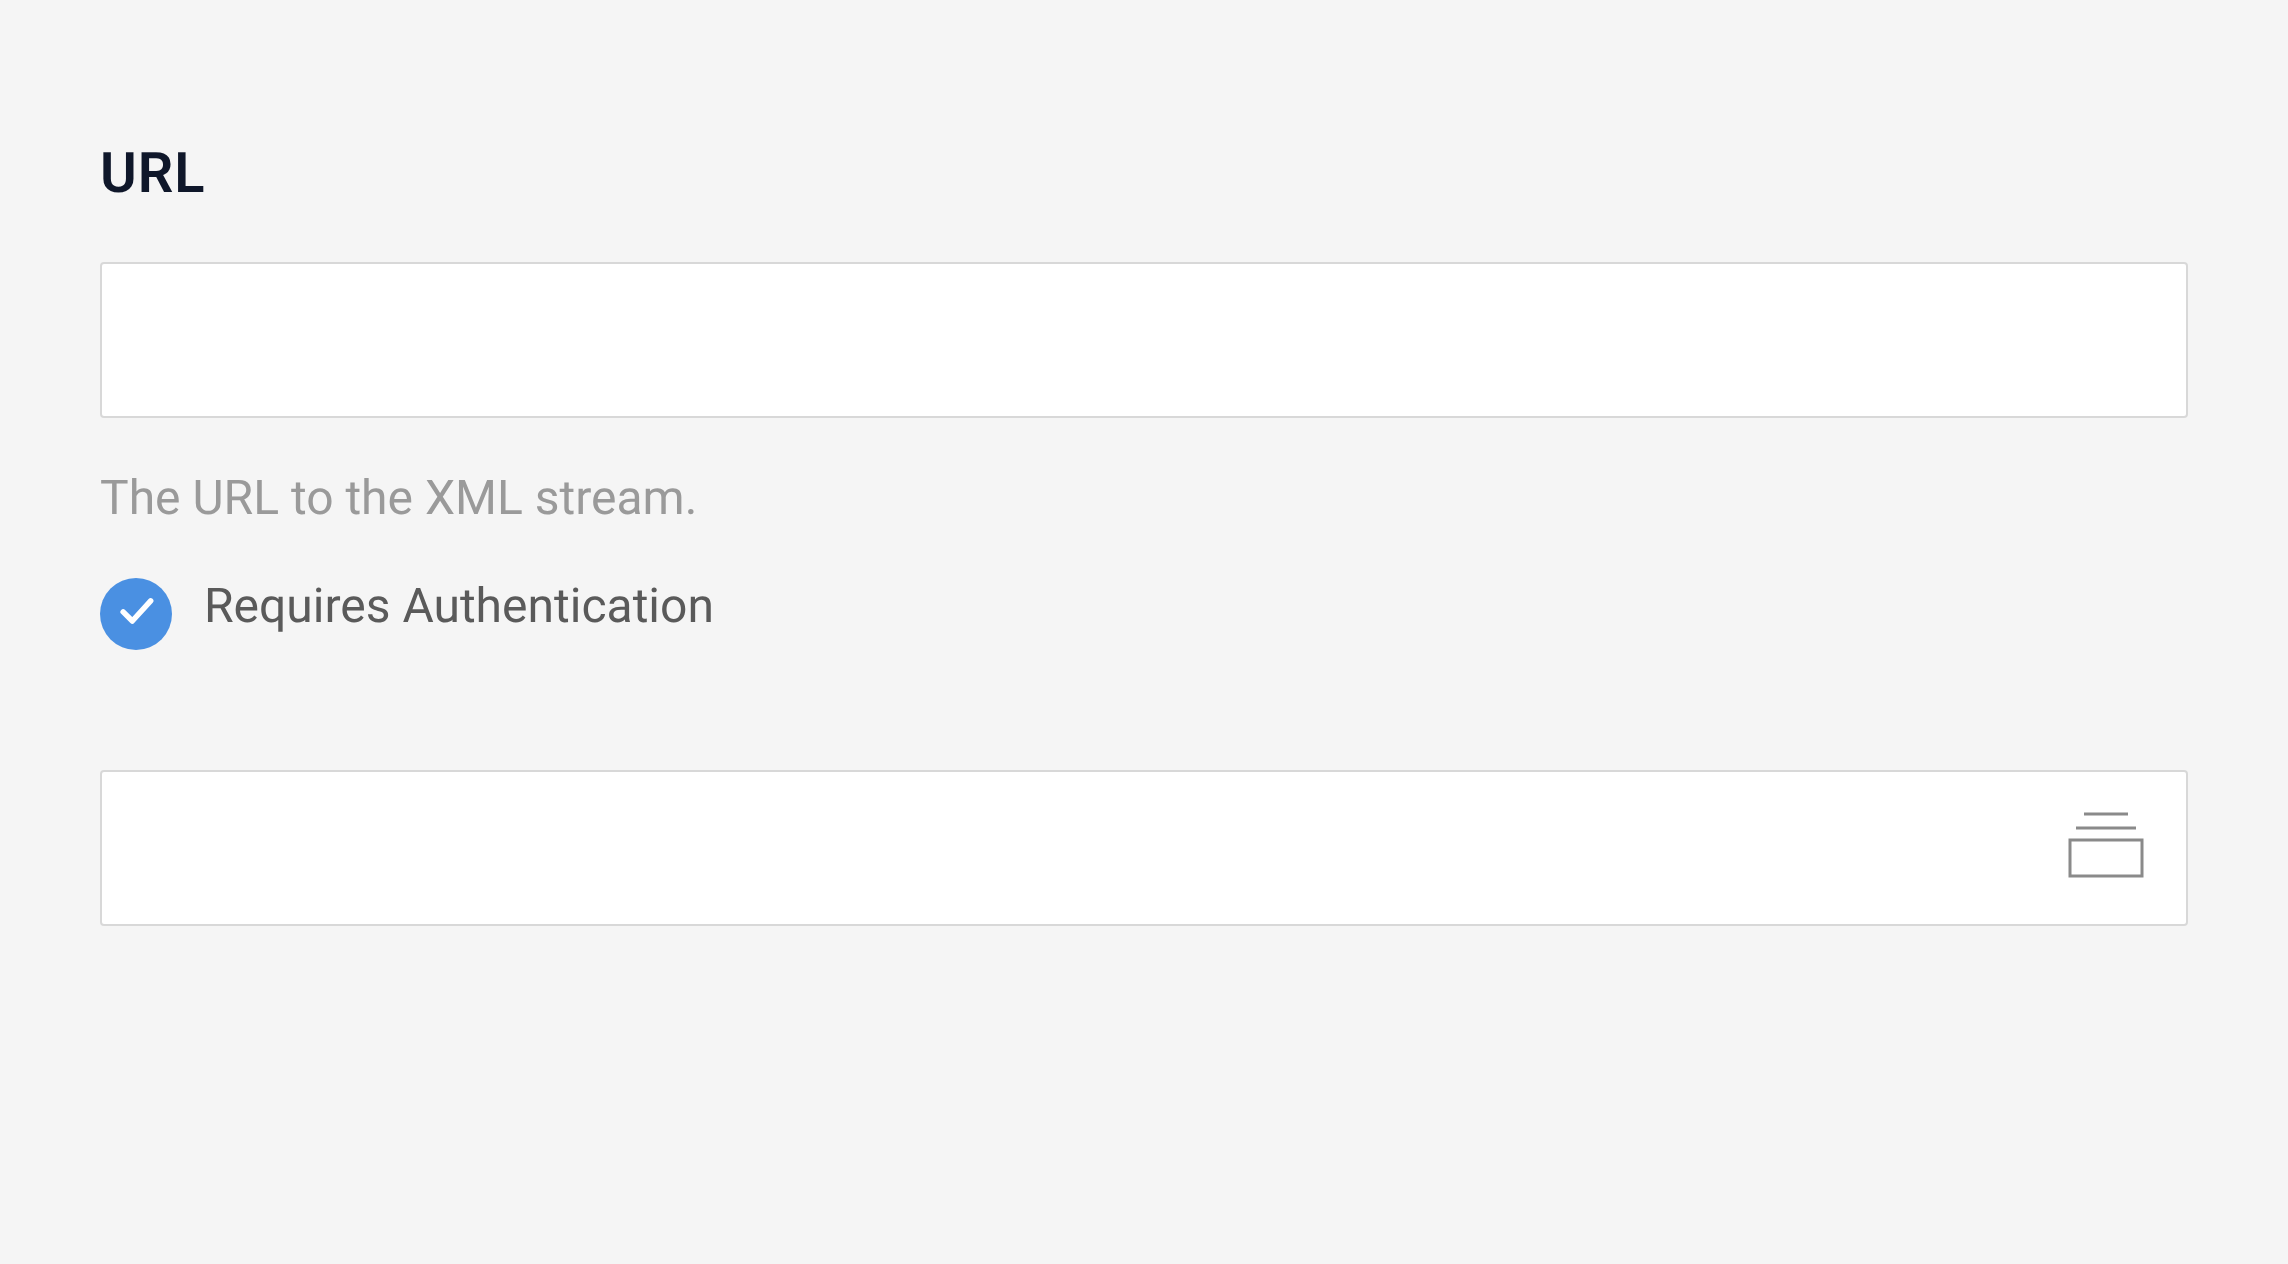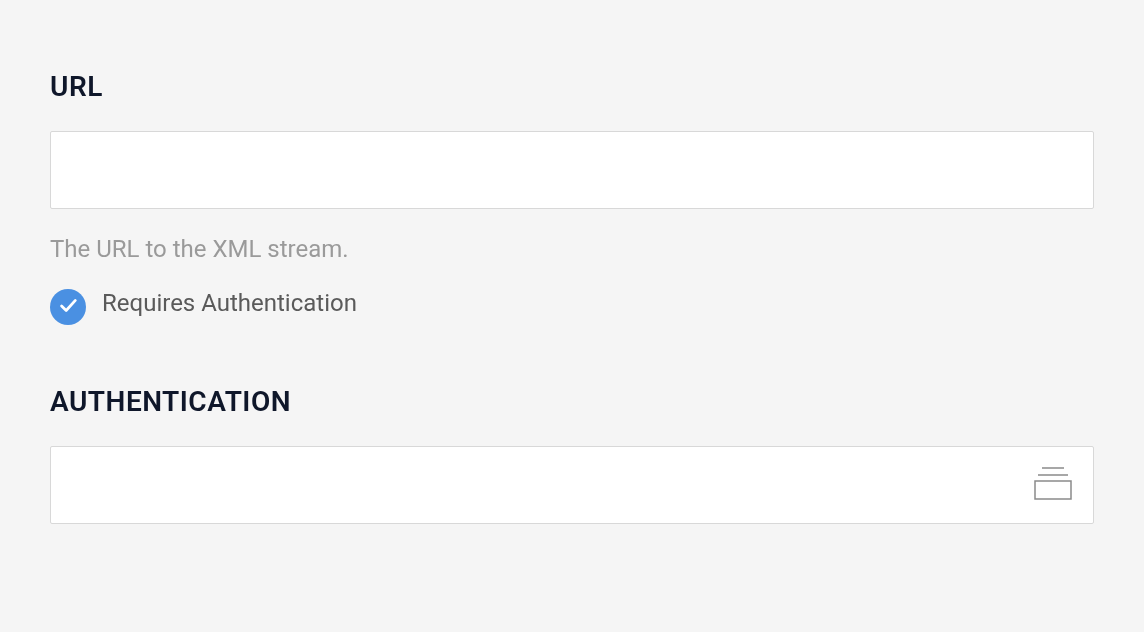--- a/index.html
+++ b/index.html
@@ -107,21 +107,20 @@
         <svg viewBox="0 0 24 24" fill="none" stroke="#ffffff" stroke-width="3" stroke-linecap="round" stroke-linejoin="round">
           <polyline points="5 13 10 18 20 7"></polyline>
         </svg>
       </span>
     </div>
     <span class="checkbox-label">Requires Authentication</span>
   </div>
 </div>
 
 <div class="form-section">
-  <label class="form-label">AUTHENTICATION</label>
   <div class="select-wrapper">
     <input type="text" class="select-input" readonly="" value="" style="">
     <span class="select-icon">
       <svg viewBox="0 0 38 34" fill="none" stroke="#8a8a8a" stroke-width="1.5">
         <line x1="8" y1="2" x2="30" y2="2"></line>
         <line x1="4" y1="9" x2="34" y2="9"></line>
         <rect x="1" y="15" width="36" height="18"></rect>
       </svg>
     </span>
   </div>

